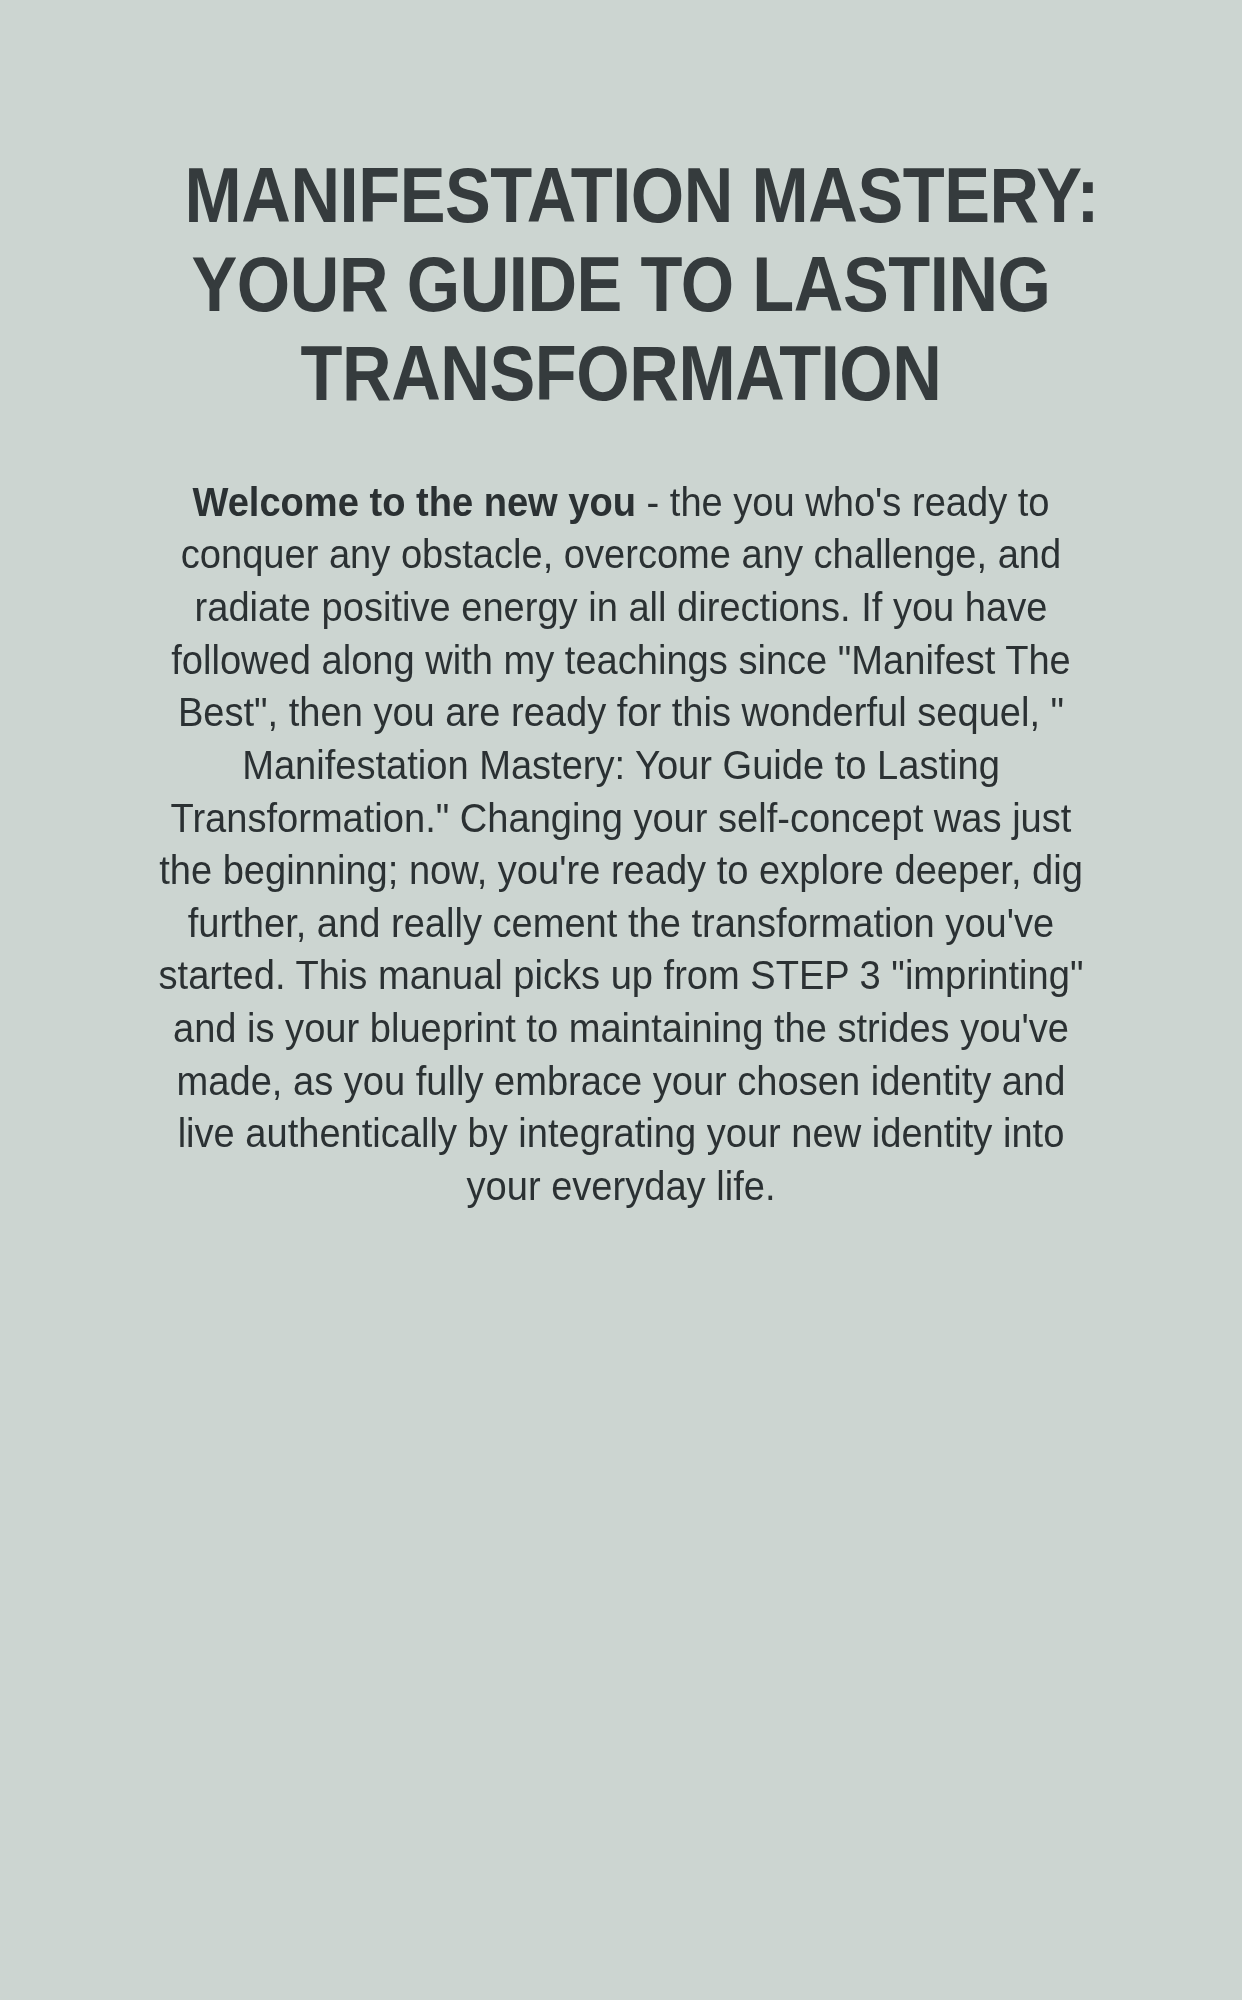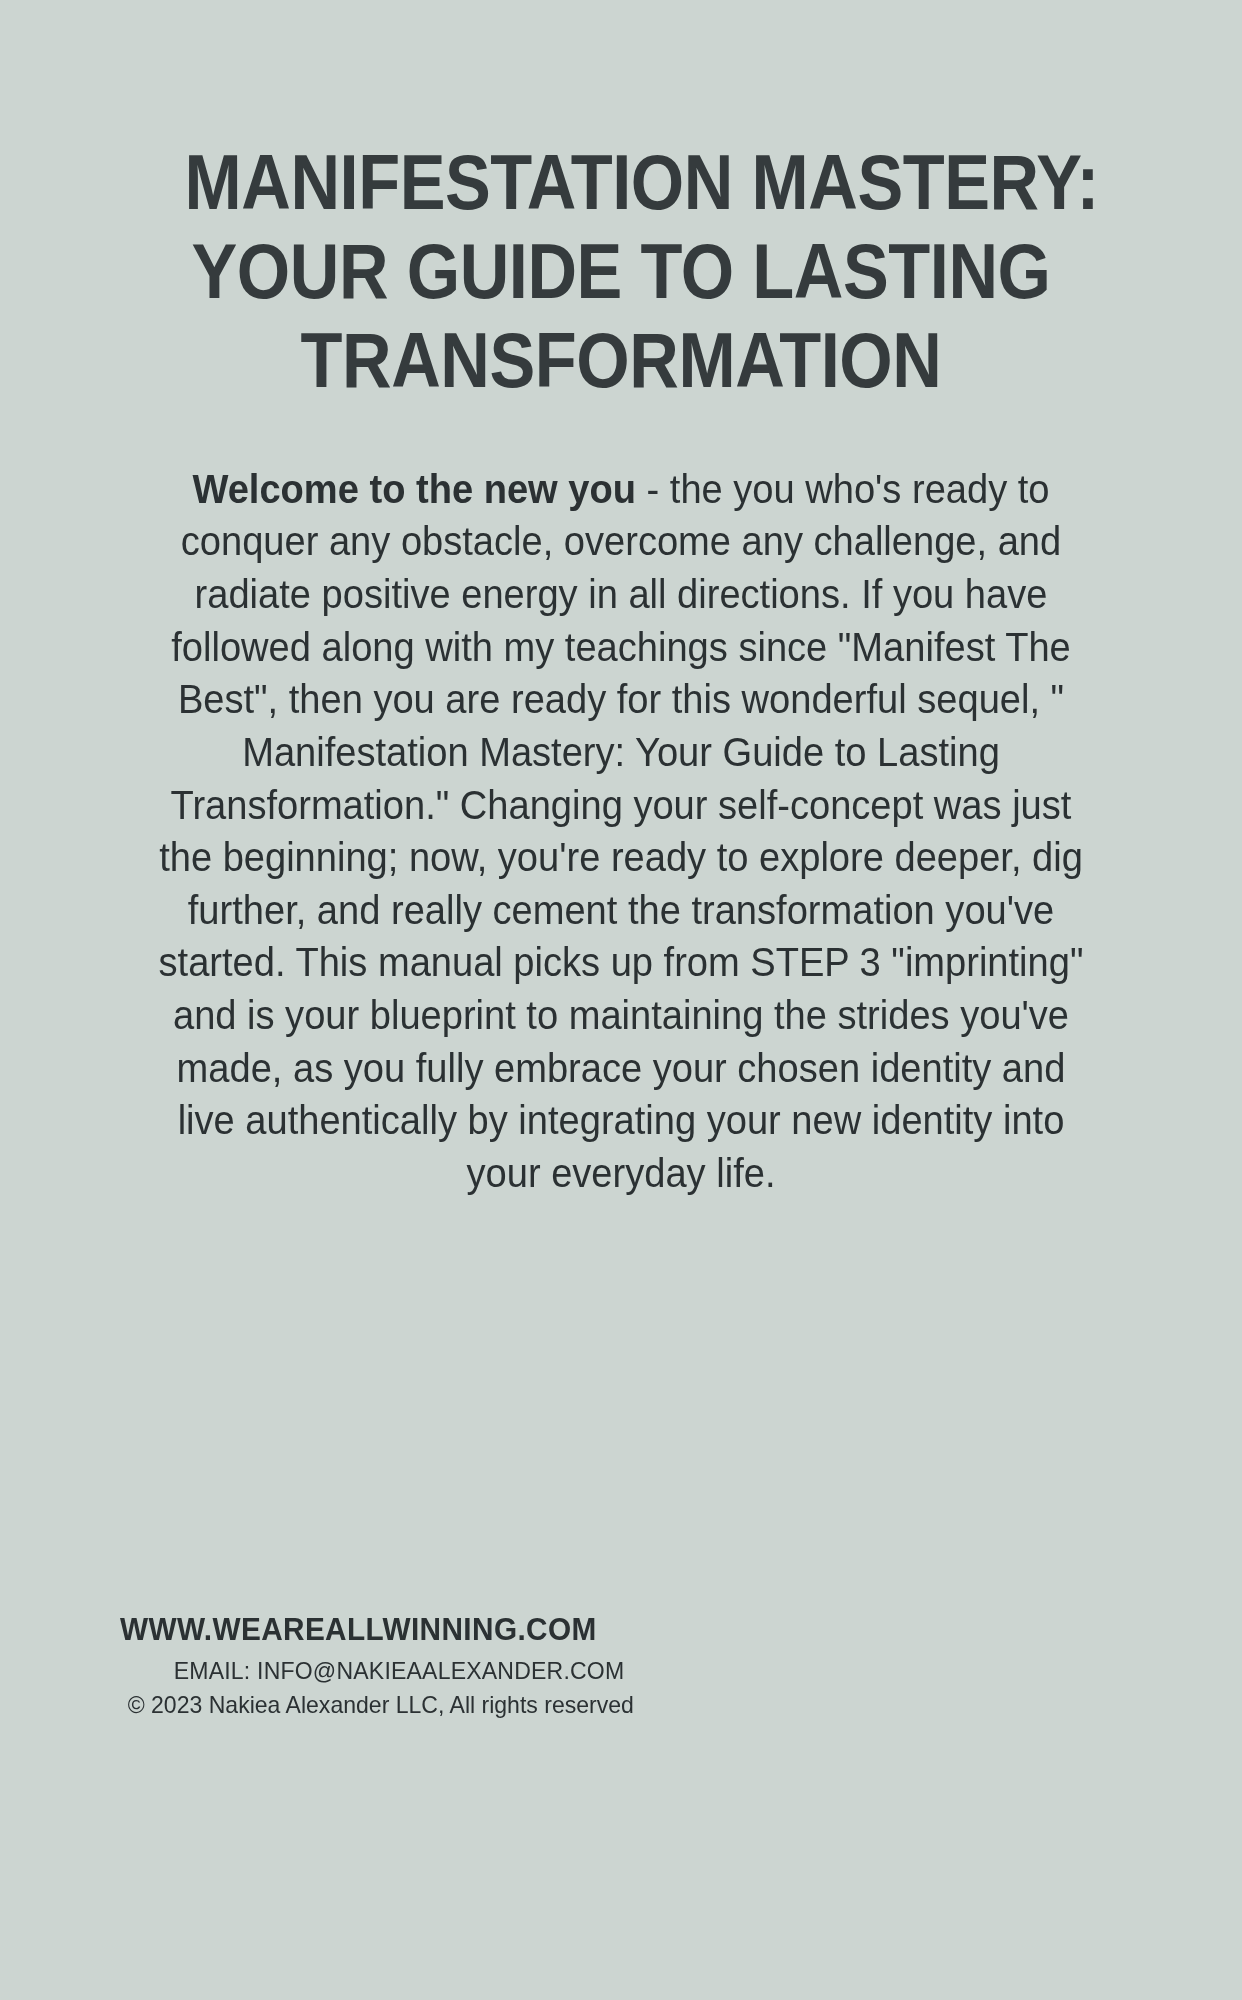--- a/index.html
+++ b/index.html
@@ -12,21 +12,21 @@
     background: #ccd5d1;
     font-family: "Liberation Sans", sans-serif;
     color: #2e3436;
     overflow: hidden;
   }
   .page {
     position: relative;
     width: 1242px;
     height: 2000px;
     box-sizing: border-box;
-    padding: 0 125px;
+    padding: 13px 125px;
   }
   .title {
     margin: 0;
     padding-top: 138px;
     font-family: "Liberation Sans Narrow", "Liberation Sans", sans-serif;
     font-weight: 700;
     font-size: 78px;
     line-height: 1.14;
     letter-spacing: -0.5px;
     text-align: center;
@@ -92,19 +92,14 @@
 <div class="page">
 
   <h1 class="title">
     <span class="line">MANIFESTATION MASTERY:</span>
     <span class="line">YOUR GUIDE TO LASTING</span>
     <span class="line">TRANSFORMATION</span>
   </h1>
 
   <p class="body-copy"><span class="lead">Welcome to the new you</span><span> - the you who's ready to conquer any obstacle, overcome any challenge, and radiate positive energy in all directions.  If you have followed along with my teachings since "Manifest The Best", then you are ready for this wonderful sequel, " Manifestation Mastery: Your Guide to Lasting Transformation."  Changing your self-concept was just the beginning; now, you're ready to explore deeper, dig further, and really cement the transformation you've started.  This manual picks up from STEP 3 "imprinting" and is your blueprint to maintaining the strides you've made, as you fully embrace your chosen identity and live authentically by integrating your new identity into your everyday life.</span></p>
 
-  <div class="footer">
-    <div class="footer-site">WWW.WEAREALLWINNING.COM</div>
-    <div class="footer-email">EMAIL: INFO@NAKIEAALEXANDER.COM</div>
-    <div class="footer-copyright">© 2023 Nakiea Alexander LLC, All rights reserved</div>
-  </div>
 
 </div>
 
 </body></html>

